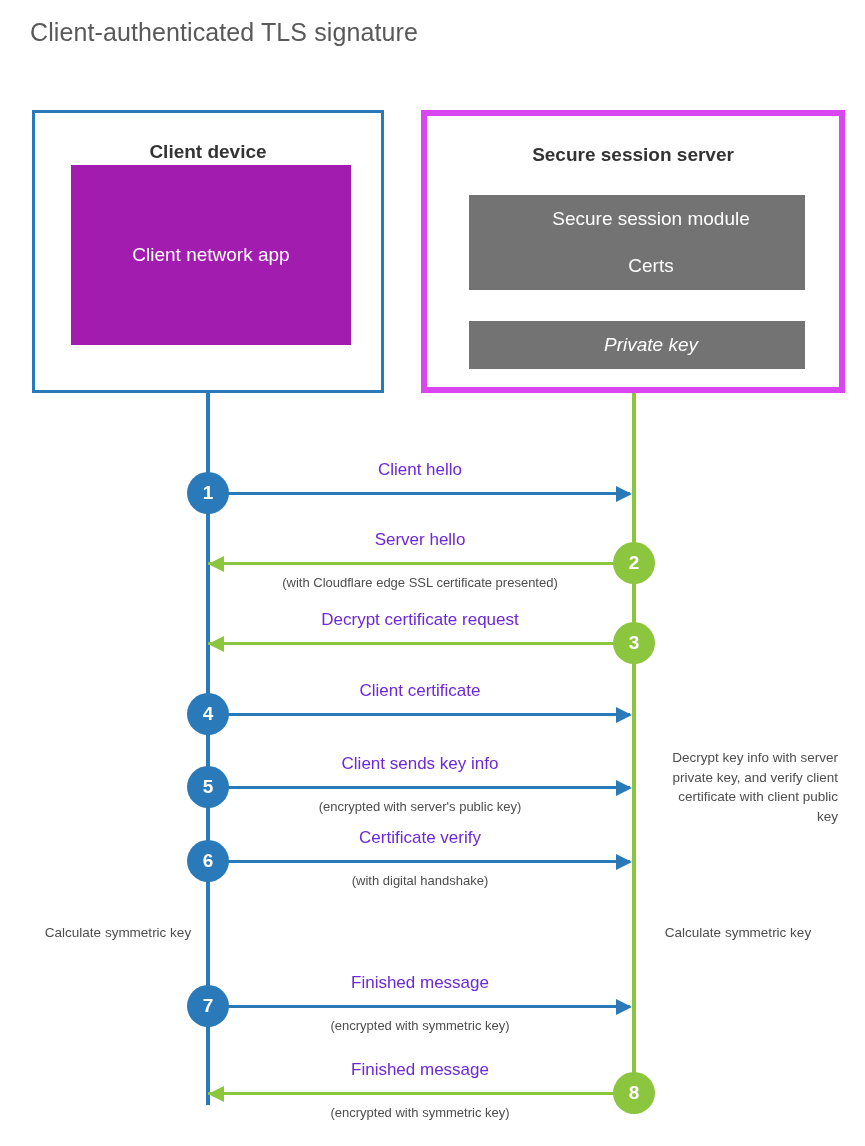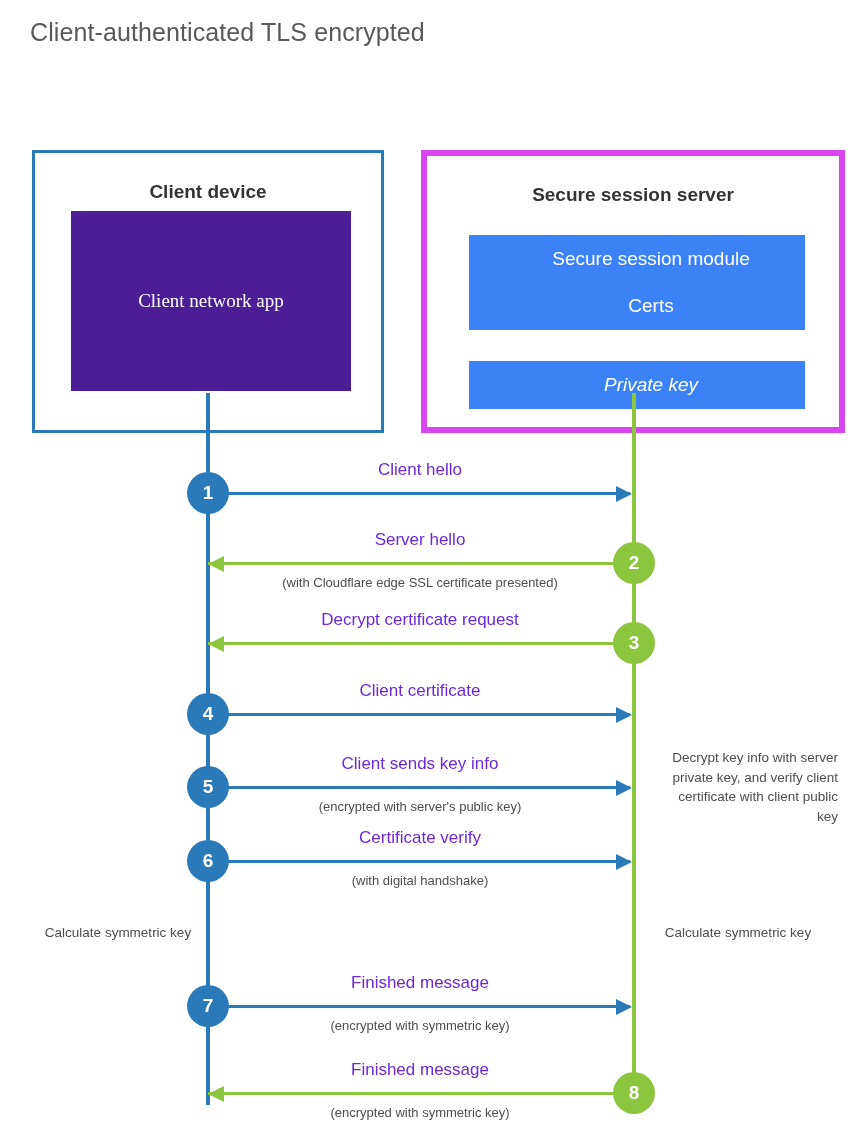--- a/index.html
+++ b/index.html
@@ -31,21 +31,20 @@
     color: #595959;
     letter-spacing: 0.1px;
     white-space: nowrap;
   }
 
   
   .actor-box {
     position: absolute;
     background: #ffffff;
     box-sizing: border-box;
-    margin-top: 40px;
   }
   .actor-box.client {
     left: 32px;
     top: 110px;
     width: 352px;
     height: 283px;
     border: 3px solid #2a7ab9;
   }
   .actor-box.server {
     left: 421px;
@@ -72,31 +71,30 @@
     align-items: center;
     justify-content: center;
     text-align: center;
     color: #ffffff;
     font-size: 19px;
     font-weight: 400;
     line-height: 1.28;
   }
   .inner-block.client-app {
     left: 36px;
-    top: 58px;
+    top: 52px;
     width: 280px;
     height: 180px;
-    background: #4c1d95;
-    font-family: Liberation Serif, serif;
+    background: #a21caf;
   }
   .inner-block.server-item {
     left: 42px;
     width: 336px;
     height: 48px;
-    background: #3b82f6;
+    background: #737373;
     padding-left: 28px;
   }
   .inner-block.server-item.i0 { top: 79px; }
   .inner-block.server-item.i1 { top: 126px; }
   .inner-block.server-item.i2 { top: 205px; font-style: italic; }
 
   
   .lifeline {
     position: absolute;
     width: 4px;
@@ -204,21 +202,21 @@
     top: 923px;
     width: 160px;
     text-align: center;
   }
 </style>
 </head>
 <body>
 
 <div id="canvas">
 
-  <div class="page-title">Client-authenticated TLS encrypted</div>
+  <div class="page-title">Client-authenticated TLS signature</div>
 
   <div class="actor-box client">
     <div class="actor-title">Client device</div>
     <div class="inner-block client-app">Client network app</div>
   </div>
 
   <div class="actor-box server">
     <div class="actor-title">Secure session server</div>
     <div class="inner-block server-item i0">Secure session module</div>
     <div class="inner-block server-item i1">Certs</div>

